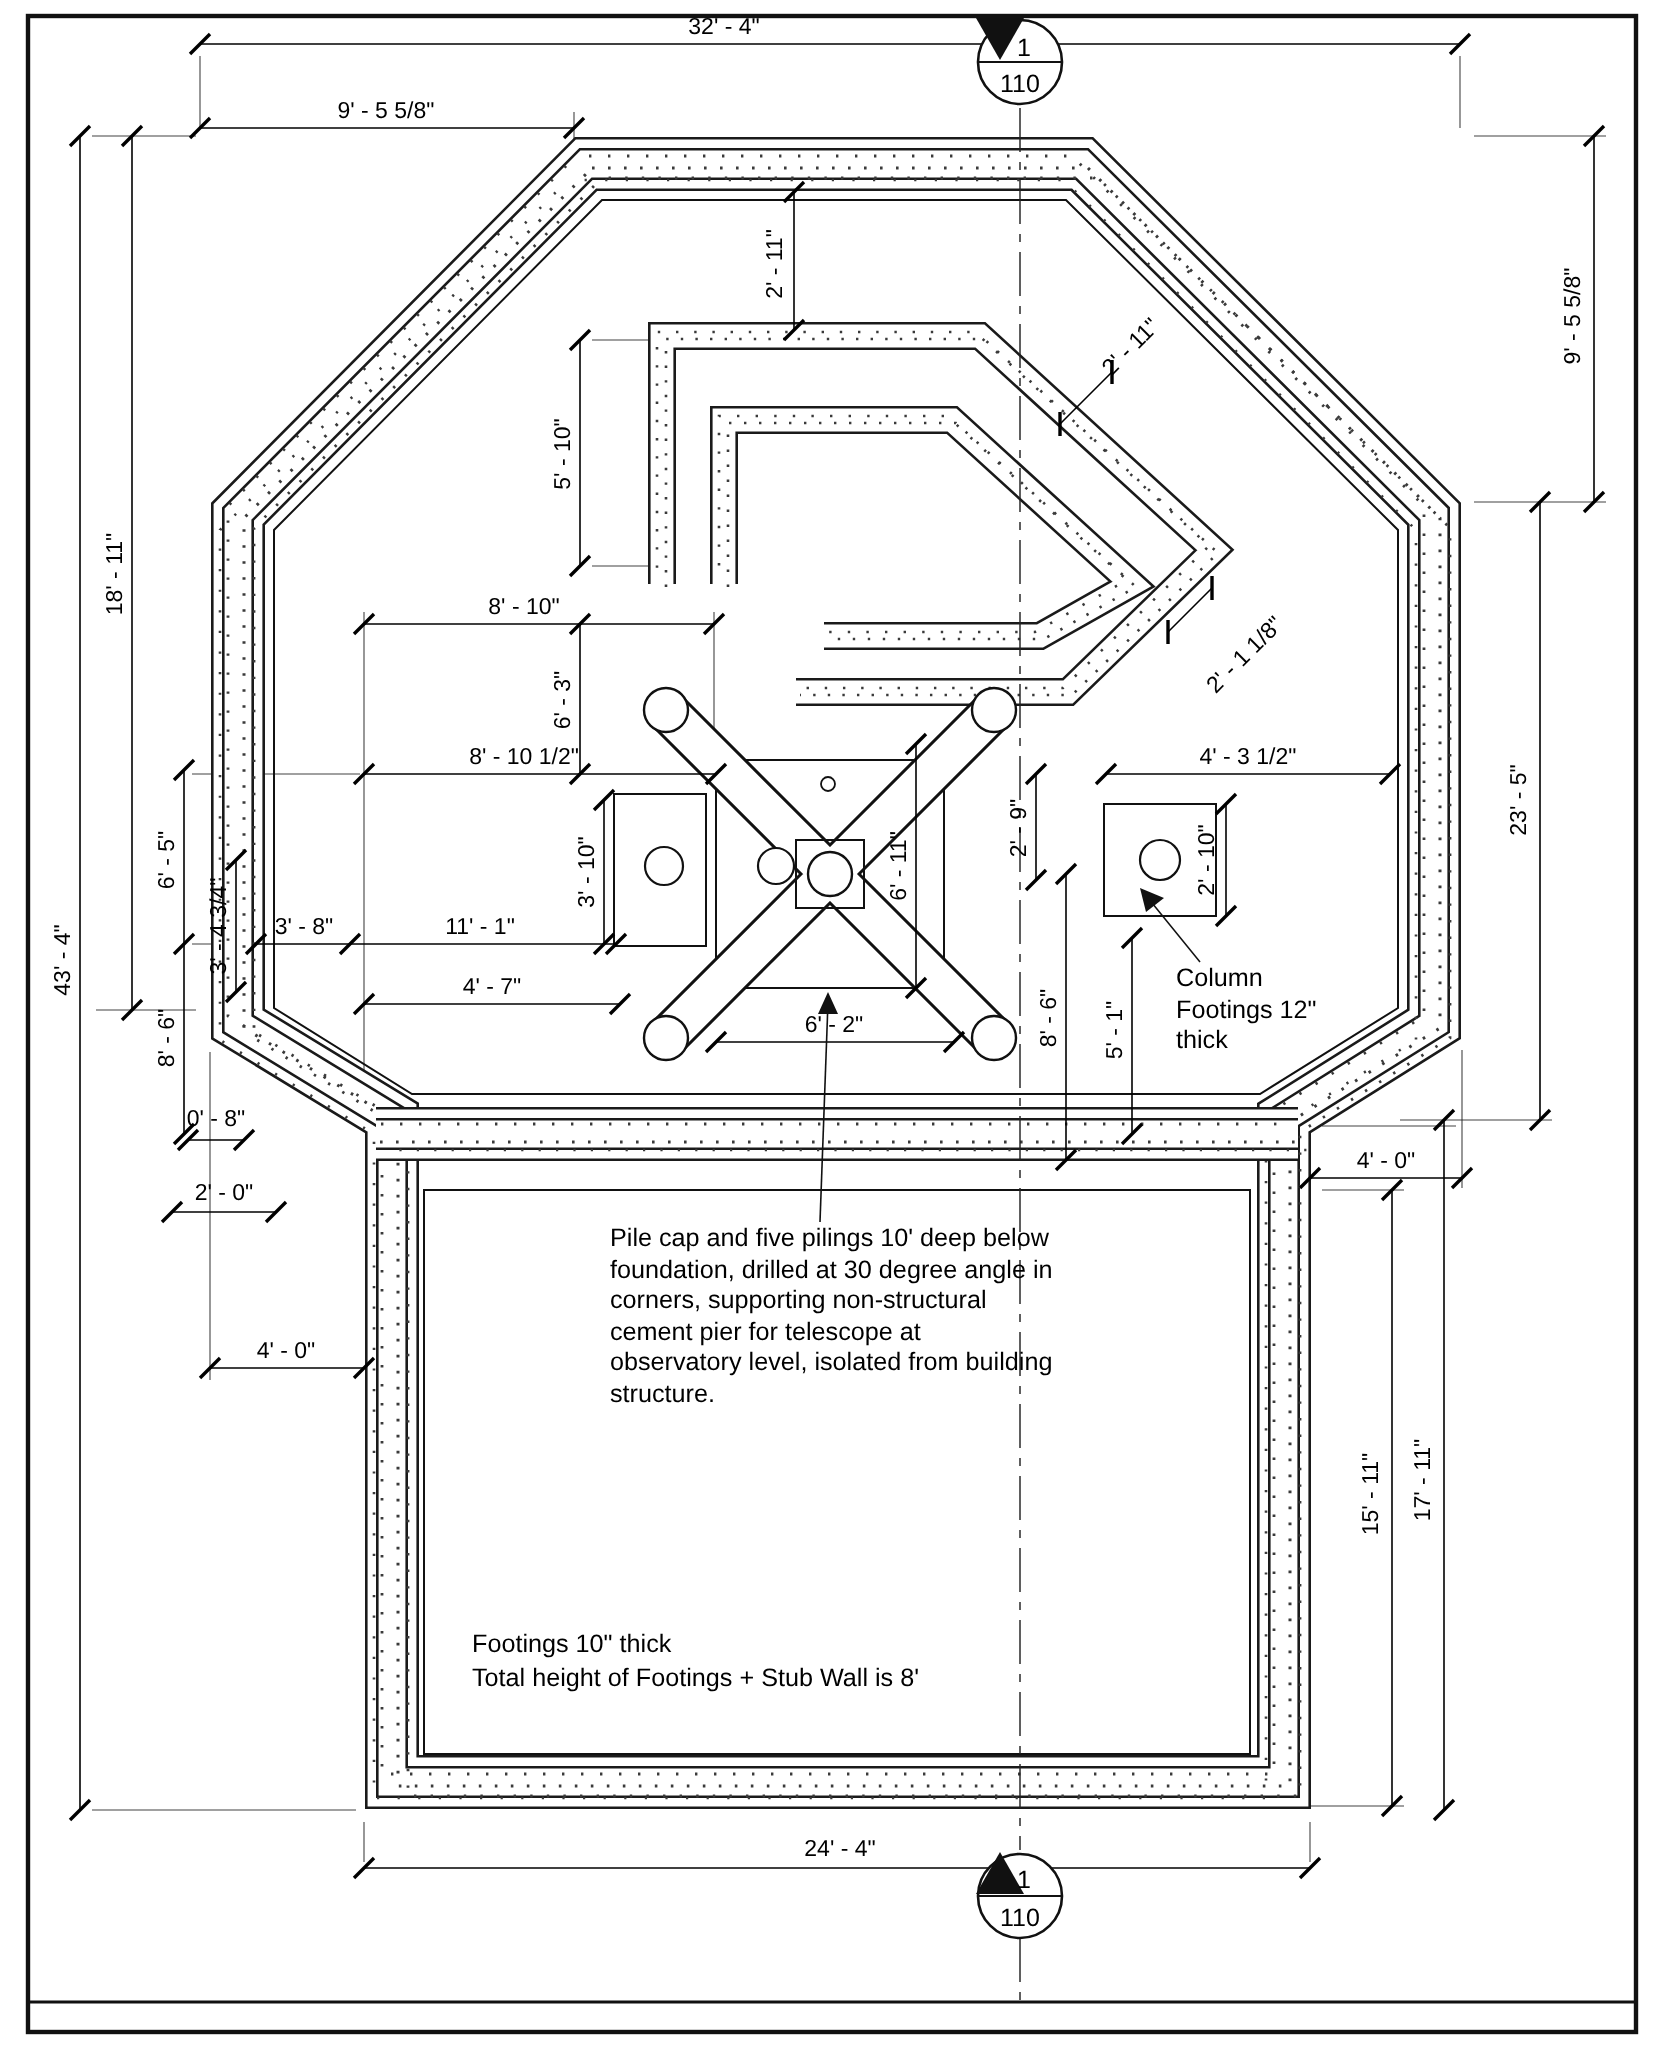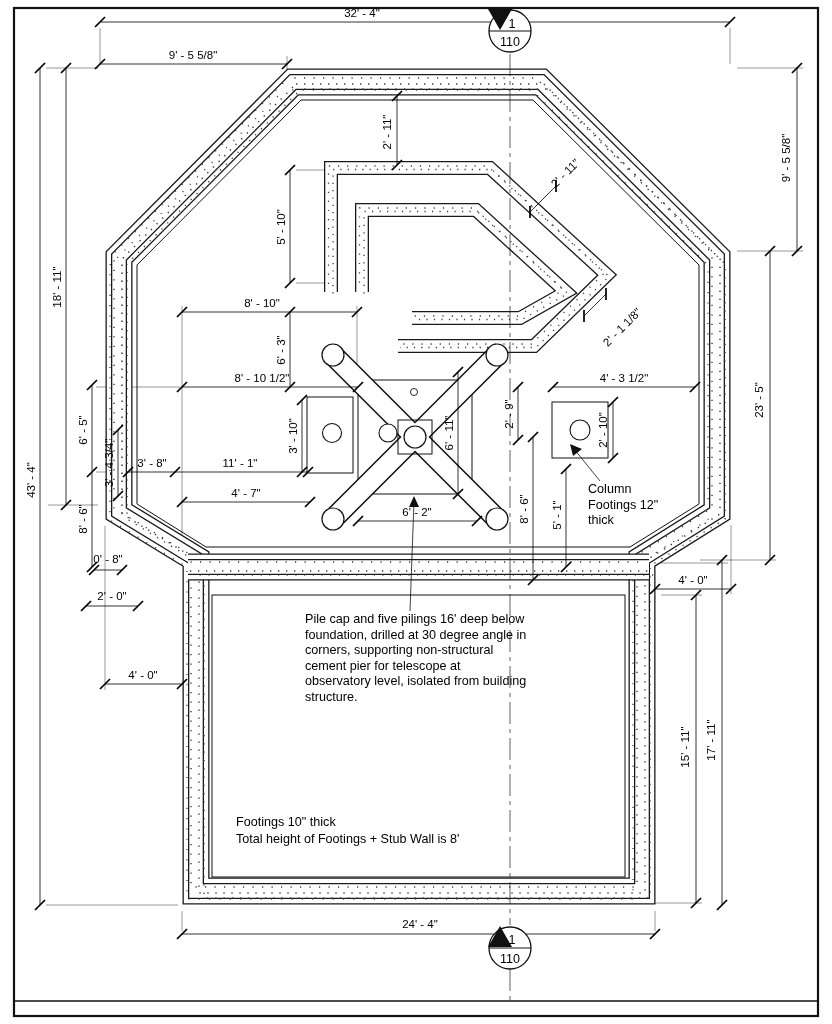--- a/index.html
+++ b/index.html
@@ -374,21 +374,21 @@
 
   <g>
     <line x1="410" y1="611" x2="414" y2="501" stroke="#111" stroke-width="0.8"></line>
     <polygon points="414,496 409,507 419,507" fill="#111"></polygon>
     <line x1="600" y1="481" x2="574" y2="449" stroke="#111" stroke-width="0.8"></line>
     <polygon points="570,444 573,456 582,449" fill="#111"></polygon>
   </g>
 
   <g>
     <foreignObject x="305" y="612" width="222" height="125">
-      <div xmlns="http://www.w3.org/1999/xhtml" class="note">Pile cap and five pilings 16' deep below foundation, drilled at 30 degree angle in corners, supporting non-structural cement pier for telescope at observatory level, isolated from building structure.</div>
+      <div xmlns="http://www.w3.org/1999/xhtml" class="note">Pile cap and five pilings 10' deep below foundation, drilled at 30 degree angle in corners, supporting non-structural cement pier for telescope at observatory level, isolated from building structure.</div>
     </foreignObject>
     <foreignObject x="588" y="482" width="86" height="58">
       <div xmlns="http://www.w3.org/1999/xhtml" class="note">Column Footings 12" thick</div>
     </foreignObject>
     <text class="ntxt" x="236" y="826">Footings 10" thick</text>
     <text class="ntxt" x="236" y="843">Total height of Footings + Stub Wall is 8'</text>
   </g>
 
   <g>
     <circle cx="510" cy="31" r="21" fill="#fff" stroke="#111" stroke-width="1.3"></circle>

